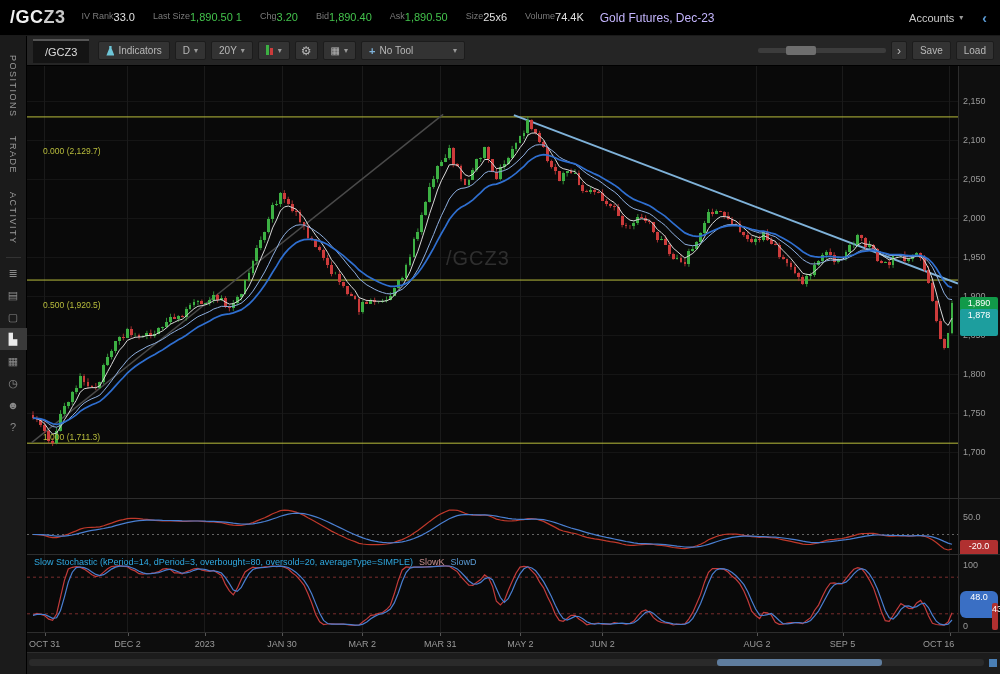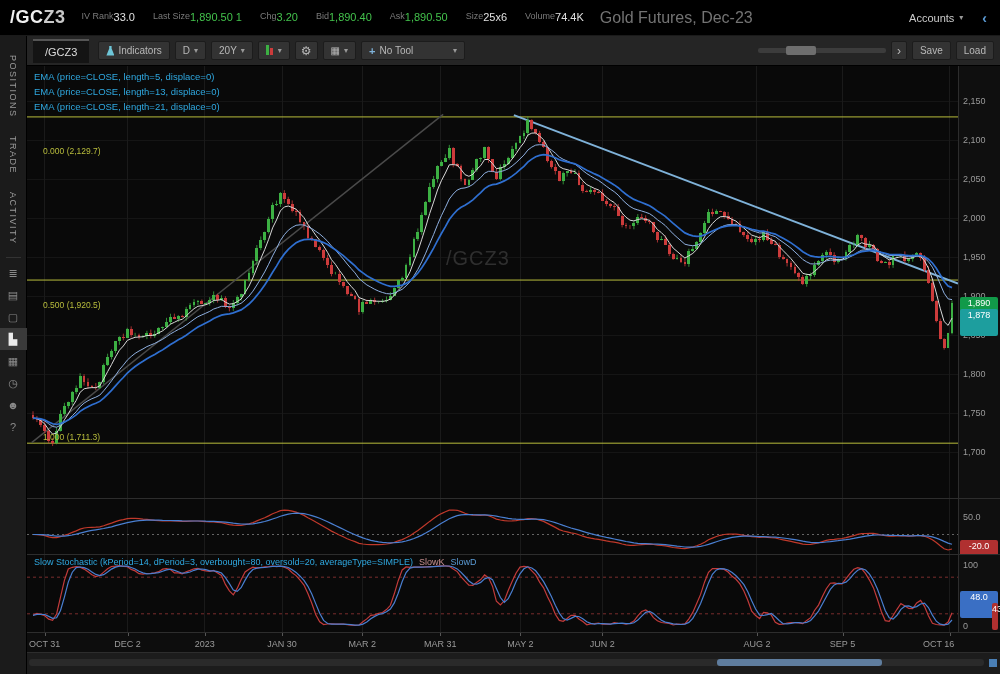--- a/index.html
+++ b/index.html
@@ -8,21 +8,21 @@
 
   
   .topbar{height:36px;min-height:36px;display:flex;align-items:center;gap:16px;padding:0 10px;background:#000;border-bottom:1px solid #1a1a1a}
   .symbol{font-size:18px;color:#f0f0f0;font-weight:bold;letter-spacing:.5px}
   .symbol .suffix{color:#c9c9c9}
   .stats{display:flex;gap:18px;align-items:center}
   .stat{display:flex;flex-direction:row;line-height:1.15}
   .stat .lbl{font-size:9px;color:#7a7a7a}
   .stat .val{font-size:11px;color:#e0e0e0;white-space:nowrap}
   .stat .val.green{color:#43c24c}
-  .desc{font-size:16px;color:#737373}
+  .desc{font-size:12px;color:#c4b5fd}
   .accounts{margin-left:auto;font-size:11px;color:#ccc;display:flex;gap:5px;align-items:center;cursor:pointer}
   .caret{font-size:8px;color:#999}
   .collapse{color:#5b9bd5;font-size:14px;font-weight:bold;padding:0 3px;cursor:pointer}
 
   
   .bodyrow{flex:1;display:flex;min-height:0}
   .sidebar{width:27px;min-width:27px;background:#1b1b1b;border-right:1px solid #000;display:flex;flex-direction:column;align-items:center;padding-top:10px}
   .vtab{writing-mode:vertical-rl;font-size:9px;letter-spacing:1.5px;color:#9a9a9a;padding:9px 0;cursor:pointer}
   .sdivider{width:15px;height:1px;background:#333;margin:4px 0}
   .sicon{width:27px;height:22px;display:flex;align-items:center;justify-content:center;font-size:11px;color:#8a8a8a;cursor:pointer}
@@ -665,25 +665,20 @@
                 <line x1="917.1452991452991" x2="917.1452991452991" y1="272.217846765193" y2="283.6294807836293" stroke="#cc3b3b" stroke-width="0.8"></line>
                 <rect x="915.7452991452991" y="272.6086908011338" width="2.8" height="9.412635870694771" fill="#cc3b3b" shape-rendering="crispEdges"></rect>
                 <line x1="921.0726495726495" x2="921.0726495726495" y1="266.8781707908636" y2="282.07872308007296" stroke="#3cb043" stroke-width="0.8"></line>
                 <rect x="919.6726495726496" y="267.3553854360276" width="2.8" height="14.665941235800972" fill="#3cb043" shape-rendering="crispEdges"></rect>
                 <line x1="925" x2="925" y1="234.4955339664291" y2="268.3112291743313" stroke="#3cb043" stroke-width="0.8"></line>
                 <rect x="923.6" y="237.44404332129966" width="2.8" height="29.911342114727915" fill="#3cb043" shape-rendering="crispEdges"></rect>
                 <polyline points="6.0,352.2 9.9,352.7 13.9,354.7 17.8,358.0 21.7,363.7 25.6,368.1 29.6,367.1 33.5,360.7 37.4,353.8 41.3,347.9 45.3,340.7 49.2,334.5 53.1,326.3 57.1,322.8 61.0,322.0 64.9,321.6 68.8,321.7 72.8,319.9 76.7,313.1 80.6,305.7 84.5,298.6 88.5,290.9 92.4,284.2 96.3,280.0 100.3,274.4 104.2,272.7 108.1,271.3 112.0,271.0 116.0,270.8 119.9,269.5 123.8,269.5 127.7,269.0 131.7,266.8 135.6,264.9 139.5,261.8 143.5,258.1 147.4,256.3 151.3,254.3 155.2,253.3 159.2,250.0 163.1,246.2 167.0,242.7 170.9,240.3 174.9,239.6 178.8,238.7 182.7,237.2 186.7,234.4 190.6,234.2 194.5,233.5 198.4,236.1 202.4,238.1 206.3,237.7 210.2,235.6 214.1,233.1 218.1,226.6 222.0,220.1 225.9,211.9 229.9,201.9 233.8,192.6 237.7,183.6 241.6,173.5 245.6,161.9 249.5,154.0 253.4,144.9 257.4,140.9 261.3,140.0 265.2,141.5 269.1,143.2 273.1,147.5 277.0,151.7 280.9,158.4 284.8,163.4 288.8,169.3 292.7,174.3 296.6,180.0 300.6,186.4 304.5,193.7 308.4,198.3 312.3,204.2 316.3,209.5 320.2,215.7 324.1,220.3 328.0,224.6 332.0,231.6 335.9,233.0 339.8,234.6 343.8,234.5 347.7,235.1 351.6,235.3 355.5,235.3 359.5,234.8 363.4,233.1 367.3,229.4 371.2,224.4 375.2,220.3 379.1,213.3 383.0,205.8 387.0,195.0 390.9,185.2 394.8,173.2 398.7,161.0 402.7,147.5 406.6,136.1 410.5,124.0 414.4,114.7 418.4,107.0 422.3,98.8 426.2,98.6 430.2,99.1 434.1,103.6 438.0,108.7 441.9,110.3 445.9,108.3 449.8,103.3 453.7,99.6 457.6,93.5 461.6,93.5 465.5,97.6 469.4,102.6 473.4,102.1 477.3,100.7 481.2,97.9 485.1,93.0 489.1,87.7 493.0,81.7 496.9,76.7 500.8,69.1 504.8,67.1 508.7,67.0 512.6,70.1 516.6,73.7 520.5,80.8 524.4,87.4 528.3,93.4 532.3,100.5 536.2,102.7 540.1,103.6 544.0,104.9 548.0,105.5 551.9,109.9 555.8,114.8 559.8,118.6 563.7,120.5 567.6,122.5 571.5,123.9 575.5,127.4 579.4,131.1 583.3,134.2 587.2,136.5 591.2,140.9 595.1,147.1 599.0,151.2 603.0,154.2 606.9,154.9 610.8,153.5 614.7,152.8 618.7,153.4 622.6,154.3 626.5,158.3 630.4,163.5 634.4,166.6 638.3,170.6 642.2,176.5 646.2,182.1 650.1,185.4 654.0,188.8 657.9,192.0 661.9,189.8 665.8,187.4 669.7,183.6 673.6,177.9 677.6,170.8 681.5,162.5 685.4,157.5 689.4,153.5 693.3,150.8 697.2,150.5 701.1,151.2 705.1,153.4 709.0,155.1 712.9,158.6 716.9,162.1 720.8,165.6 724.7,169.1 728.6,170.4 732.6,171.8 736.5,169.7 740.4,171.2 744.3,173.6 748.3,175.3 752.2,180.5 756.1,184.6 760.1,188.6 764.0,192.7 767.9,197.5 771.8,202.2 775.8,207.3 779.7,208.4 783.6,208.6 787.5,205.4 791.5,202.0 795.4,197.8 799.3,193.8 803.3,192.3 807.2,193.4 811.1,193.5 815.0,193.4 819.0,191.0 822.9,186.9 826.8,184.1 830.7,179.0 834.7,176.7 838.6,178.2 842.5,178.4 846.5,179.8 850.4,184.7 854.3,188.8 858.2,191.3 862.2,193.9 866.1,192.7 870.0,191.6 873.9,190.7 877.9,192.1 881.8,192.5 885.7,191.6 889.7,190.0 893.6,190.5 897.5,194.9 901.4,202.2 905.4,213.0 909.3,227.0 913.2,242.2 917.1,255.5 921.1,259.4 925.0,252.1" fill="none" stroke="#d8d8d8" stroke-width="1"></polyline>
                 <polyline points="6.0,352.2 9.9,352.4 13.9,353.3 17.8,354.9 21.7,357.8 25.6,360.5 29.6,361.2 33.5,359.3 37.4,356.6 41.3,353.6 45.3,349.7 49.2,345.8 53.1,340.7 57.1,337.1 61.0,334.7 64.9,332.7 68.8,331.2 72.8,329.1 76.7,324.8 80.6,320.0 84.5,314.9 88.5,309.3 92.4,303.8 96.3,299.2 100.3,294.1 104.2,290.5 108.1,287.4 112.0,285.0 116.0,282.9 119.9,280.6 123.8,279.0 127.7,277.4 131.7,275.3 135.6,273.3 139.5,270.7 143.5,267.9 147.4,265.7 151.3,263.5 155.2,261.7 159.2,259.1 163.1,256.2 167.0,253.3 170.9,250.7 174.9,248.9 178.8,247.2 182.7,245.4 186.7,243.0 190.6,241.7 194.5,240.3 198.4,240.4 202.4,240.7 206.3,240.2 210.2,238.9 214.1,237.3 218.1,234.0 222.0,230.1 225.9,225.2 229.9,219.0 233.8,212.6 237.7,205.9 241.6,198.3 245.6,189.8 249.5,182.5 253.4,174.5 257.4,168.6 261.3,164.2 265.2,161.4 269.1,159.3 273.1,158.8 277.0,159.0 280.9,160.8 284.8,162.6 288.8,165.3 292.7,168.0 296.6,171.4 300.6,175.3 304.5,180.0 308.4,184.0 312.3,188.5 316.3,193.0 320.2,198.0 324.1,202.5 328.0,206.9 332.0,212.5 335.9,215.8 339.8,218.9 343.8,221.1 347.7,223.3 351.6,225.1 355.5,226.5 359.5,227.6 363.4,227.9 367.3,227.0 371.2,225.2 375.2,223.3 379.1,219.9 383.0,215.8 387.0,209.7 390.9,203.4 394.8,195.7 398.7,187.2 402.7,177.7 406.6,168.5 410.5,158.7 414.4,149.7 418.4,141.4 422.3,133.0 426.2,128.0 430.2,124.0 434.1,122.4 438.0,121.9 441.9,120.7 445.9,118.4 449.8,114.8 453.7,111.6 457.6,107.2 461.6,105.3 465.5,105.3 469.4,106.4 473.4,105.6 477.3,104.5 481.2,102.8 485.1,100.0 489.1,96.7 493.0,92.9 496.9,89.1 500.8,84.1 504.8,81.1 508.7,79.1 512.6,78.7 516.6,79.0 520.5,81.3 524.4,84.0 528.3,87.1 532.3,91.0 536.2,93.3 540.1,95.0 544.0,96.8 548.0,98.2 551.9,101.2 555.8,104.5 559.8,107.6 563.7,110.0 567.6,112.3 571.5,114.4 575.5,117.3 579.4,120.3 583.3,123.1 587.2,125.7 591.2,129.1 595.1,133.5 599.0,137.2 603.0,140.5 606.9,142.7 610.8,143.9 614.7,145.0 618.7,146.3 622.6,147.7 626.5,150.4 630.4,153.7 634.4,156.5 638.3,159.6 642.2,163.7 646.2,167.9 650.1,171.4 654.0,174.8 657.9,178.2 661.9,179.2 665.8,179.7 669.7,179.2 673.6,177.4 677.6,174.4 681.5,170.3 685.4,167.1 689.4,164.0 693.3,161.4 697.2,159.7 701.1,158.7 705.1,158.6 709.0,158.6 712.9,159.6 716.9,160.9 720.8,162.6 724.7,164.5 728.6,165.7 732.6,167.0 736.5,166.8 740.4,167.8 744.3,169.4 748.3,170.7 752.2,173.6 756.1,176.3 760.1,179.2 764.0,182.3 767.9,185.9 771.8,189.5 775.8,193.5 779.7,195.9 783.6,197.8 787.5,198.0 791.5,197.6 795.4,196.4 799.3,194.9 803.3,194.1 807.2,194.3 811.1,194.2 815.0,194.1 819.0,192.9 822.9,190.9 826.8,189.1 830.7,186.2 834.7,184.2 838.6,183.8 842.5,183.0 846.5,183.0 850.4,184.7 854.3,186.4 858.2,187.8 862.2,189.4 866.1,189.6 870.0,189.5 873.9,189.5 877.9,190.2 881.8,190.6 885.7,190.5 889.7,190.0 893.6,190.2 897.5,192.1 901.4,195.6 905.4,201.2 909.3,208.9 913.2,218.0 917.1,227.2 921.1,232.9 925.0,233.6" fill="none" stroke="#8fb0e0" stroke-width="1"></polyline>
                 <polyline points="6.0,352.2 9.9,352.3 13.9,352.9 17.8,354.0 21.7,355.9 25.6,357.8 29.6,358.5 33.5,357.5 37.4,355.9 41.3,354.1 45.3,351.6 49.2,348.9 53.1,345.4 57.1,342.7 61.0,340.7 64.9,338.8 68.8,337.3 72.8,335.4 76.7,332.1 80.6,328.4 84.5,324.4 88.5,319.9 92.4,315.5 96.3,311.5 100.3,307.1 104.2,303.7 108.1,300.5 112.0,297.7 116.0,295.3 119.9,292.7 123.8,290.6 127.7,288.5 131.7,286.1 135.6,283.9 139.5,281.3 143.5,278.5 147.4,276.2 151.3,273.8 155.2,271.8 159.2,269.2 163.1,266.4 167.0,263.6 170.9,261.0 174.9,259.0 178.8,257.0 182.7,254.9 186.7,252.5 190.6,250.8 194.5,249.1 198.4,248.4 202.4,247.8 206.3,246.9 210.2,245.4 214.1,243.9 218.1,241.1 222.0,238.0 225.9,234.2 229.9,229.4 233.8,224.4 237.7,219.0 241.6,213.0 245.6,206.3 249.5,200.1 253.4,193.4 257.4,187.9 261.3,183.4 265.2,179.9 269.1,176.8 273.1,174.9 277.0,173.6 280.9,173.4 284.8,173.4 288.8,174.1 292.7,175.1 296.6,176.6 300.6,178.6 304.5,181.3 308.4,183.7 312.3,186.6 316.3,189.7 320.2,193.2 324.1,196.5 328.0,199.8 332.0,204.0 335.9,206.9 339.8,209.7 343.8,211.9 347.7,214.1 351.6,216.1 355.5,217.8 359.5,219.3 363.4,220.3 367.3,220.4 371.2,219.8 375.2,219.1 379.1,217.4 383.0,214.9 387.0,211.2 390.9,207.0 394.8,201.8 398.7,195.8 402.7,189.0 406.6,182.1 410.5,174.6 414.4,167.5 418.4,160.6 422.3,153.5 426.2,148.5 430.2,144.1 434.1,141.2 438.0,139.2 441.9,136.8 445.9,133.9 449.8,130.2 453.7,126.7 457.6,122.6 461.6,120.0 465.5,118.7 469.4,118.1 473.4,116.6 477.3,114.9 481.2,112.8 485.1,110.1 489.1,107.1 493.0,103.7 496.9,100.4 500.8,96.1 504.8,93.1 508.7,90.7 512.6,89.4 516.6,88.7 520.5,89.2 524.4,90.3 528.3,91.7 532.3,93.8 536.2,94.9 540.1,95.9 544.0,96.9 548.0,97.8 551.9,99.7 555.8,102.0 559.8,104.2 563.7,106.0 567.6,107.9 571.5,109.6 575.5,111.9 579.4,114.3 583.3,116.6 587.2,118.9 591.2,121.7 595.1,125.1 599.0,128.2 603.0,131.1 606.9,133.4 610.8,135.0 614.7,136.5 618.7,138.1 622.6,139.8 626.5,142.2 630.4,145.1 634.4,147.6 638.3,150.4 642.2,153.9 646.2,157.4 650.1,160.6 654.0,163.8 657.9,166.9 661.9,168.6 665.8,169.9 669.7,170.4 673.6,170.1 677.6,168.9 681.5,166.8 685.4,165.0 689.4,163.2 693.3,161.6 697.2,160.6 701.1,159.8 705.1,159.6 709.0,159.5 712.9,160.1 716.9,160.9 720.8,162.0 724.7,163.3 728.6,164.1 732.6,165.1 736.5,165.1 740.4,166.0 744.3,167.1 748.3,168.1 752.2,170.2 756.1,172.3 760.1,174.5 764.0,176.9 767.9,179.6 771.8,182.5 775.8,185.7 779.7,188.0 783.6,189.9 787.5,190.7 791.5,191.1 795.4,190.9 799.3,190.5 803.3,190.4 807.2,190.9 811.1,191.1 815.0,191.3 819.0,190.8 822.9,189.7 826.8,188.7 830.7,186.9 834.7,185.6 838.6,185.1 842.5,184.6 846.5,184.4 850.4,185.3 854.3,186.4 858.2,187.3 862.2,188.3 866.1,188.5 870.0,188.6 873.9,188.6 877.9,189.2 881.8,189.6 885.7,189.6 889.7,189.3 893.6,189.5 897.5,190.8 901.4,193.2 905.4,197.0 909.3,202.2 913.2,208.6 917.1,215.3 921.1,220.0 925.0,221.6" fill="none" stroke="#2f6fd0" stroke-width="1.7"></polyline>
               </svg>
-            <div class="ema-labels" id="ema-labels">
-                <div class="ema-label">EMA (price=CLOSE, length=5, displace=0)</div>
-                <div class="ema-label">EMA (price=CLOSE, length=13, displace=0)</div>
-                <div class="ema-label">EMA (price=CLOSE, length=21, displace=0)</div>
-              </div>
             <div class="watermark">/GCZ3</div>
           <div class="fib-label" style="top: 39.9199px; margin-top: 40px;">0.000 (2,129.7)</div>
               <div class="fib-label" style="top: 203.051px; margin-top: 31px;">0.500 (1,920.5)</div>
               <div class="fib-label" style="top: 366.181px;">1.000 (1,711.3)</div>
             </div>
           <div class="axis" id="axis-main">
               <span class="axis-label" style="top: 30.0903px;">2,150</span>
               <span class="axis-label" style="top: 69.0794px;">2,100</span>
               <span class="axis-label" style="top: 108.069px;">2,050</span>
               <span class="axis-label" style="top: 147.058px;">2,000</span>
@@ -740,21 +735,21 @@
                 <line x1="0" x2="931" y1="22.200000000000003" y2="22.200000000000003" stroke="#7a2d2d" stroke-dasharray="3,3"></line>
                 <line x1="0" x2="931" y1="58.800000000000004" y2="58.800000000000004" stroke="#7a2d2d" stroke-dasharray="3,3"></line>
                 <polyline points="6.0,60.3 9.9,58.5 13.9,59.4 17.8,60.7 21.7,64.1 25.6,65.4 29.6,59.0 33.5,42.1 37.4,25.3 41.3,14.0 45.3,12.3 49.2,11.6 53.1,12.1 57.1,14.1 61.0,16.8 64.9,19.8 68.8,21.6 72.8,20.5 76.7,17.1 80.6,13.7 84.5,11.5 88.5,11.1 92.4,10.6 96.3,11.4 100.3,11.7 104.2,14.4 108.1,15.9 112.0,18.7 116.0,19.1 119.9,18.5 123.8,18.3 127.7,17.8 131.7,16.7 135.6,14.2 139.5,13.7 143.5,14.6 147.4,17.9 151.3,17.8 155.2,18.9 159.2,16.7 163.1,15.4 167.0,13.8 170.9,13.3 174.9,15.1 178.8,15.9 182.7,16.3 186.7,15.4 190.6,18.0 194.5,20.5 198.4,29.4 202.4,35.9 206.3,39.8 210.2,33.4 214.1,24.8 218.1,16.9 222.0,14.2 225.9,12.2 229.9,12.9 233.8,12.5 237.7,11.8 241.6,11.5 245.6,11.0 249.5,11.6 253.4,11.2 257.4,12.2 261.3,14.0 265.2,17.7 269.1,20.6 273.1,25.2 277.0,30.0 280.9,38.6 284.8,48.2 288.8,59.8 292.7,66.8 296.6,69.6 300.6,69.0 304.5,68.9 308.4,69.1 312.3,69.2 316.3,69.2 320.2,69.6 324.1,70.1 328.0,70.4 332.0,70.0 335.9,66.8 339.8,63.9 343.8,60.4 347.7,59.9 351.6,58.3 355.5,57.5 359.5,54.6 363.4,50.3 367.3,38.8 371.2,25.7 375.2,14.9 379.1,11.9 383.0,12.4 387.0,12.1 390.9,12.2 394.8,12.0 398.7,11.8 402.7,11.6 406.6,11.5 410.5,11.2 414.4,10.9 418.4,10.9 422.3,11.3 426.2,13.9 430.2,16.6 434.1,21.8 438.0,26.1 441.9,30.2 445.9,30.3 449.8,27.3 453.7,24.6 457.6,19.9 461.6,22.8 465.5,31.2 469.4,46.3 473.4,50.0 477.3,45.8 481.2,35.5 485.1,26.4 489.1,18.0 493.0,12.1 496.9,11.4 500.8,11.9 504.8,15.8 508.7,19.9 512.6,27.1 516.6,32.8 520.5,41.8 524.4,49.6 528.3,59.3 532.3,65.4 536.2,66.3 540.1,63.5 544.0,60.3 548.0,60.3 551.9,64.0 555.8,66.6 559.8,69.8 563.7,68.8 567.6,68.6 571.5,68.0 575.5,69.1 579.4,69.1 583.3,69.2 587.2,67.7 591.2,68.4 595.1,68.5 599.0,69.2 603.0,68.3 606.9,66.0 610.8,60.9 614.7,56.4 618.7,55.0 622.6,57.5 626.5,62.6 630.4,65.7 634.4,67.5 638.3,68.0 642.2,68.4 646.2,70.0 650.1,69.2 654.0,69.4 657.9,68.9 661.9,63.8 665.8,57.4 669.7,48.4 673.6,39.4 677.6,26.9 681.5,17.3 685.4,13.5 689.4,13.7 693.3,13.7 697.2,14.4 701.1,17.0 705.1,21.3 709.0,24.3 712.9,28.9 716.9,36.0 720.8,45.2 724.7,56.2 728.6,60.6 732.6,63.6 736.5,57.4 740.4,57.9 744.3,60.1 748.3,67.2 752.2,69.3 756.1,69.2 760.1,68.0 764.0,67.6 767.9,67.6 771.8,67.9 775.8,68.6 779.7,65.4 783.6,62.7 787.5,55.5 791.5,50.1 795.4,41.4 799.3,33.7 803.3,28.2 807.2,27.8 811.1,28.8 815.0,28.8 819.0,23.7 822.9,18.6 826.8,14.3 830.7,12.7 834.7,13.8 838.6,18.6 842.5,25.1 846.5,32.9 850.4,44.3 854.3,56.5 858.2,65.6 862.2,66.3 866.1,60.5 870.0,54.3 873.9,48.5 877.9,51.0 881.8,53.4 885.7,53.6 889.7,48.0 893.6,45.4 897.5,51.3 901.4,60.7 905.4,68.2 909.3,69.5 913.2,70.0 917.1,70.1 921.1,67.1 925.0,57.7" fill="none" stroke="#c23b3b" stroke-width="1.2"></polyline>
                 <polyline points="6.0,60.3 9.9,59.4 13.9,59.4 17.8,59.5 21.7,61.4 25.6,63.4 29.6,62.8 33.5,55.5 37.4,42.1 41.3,27.1 45.3,17.2 49.2,12.6 53.1,12.0 57.1,12.6 61.0,14.3 64.9,16.9 68.8,19.4 72.8,20.6 76.7,19.7 80.6,17.1 84.5,14.1 88.5,12.1 92.4,11.1 96.3,11.0 100.3,11.2 104.2,12.5 108.1,14.0 112.0,16.3 116.0,17.9 119.9,18.8 123.8,18.6 127.7,18.2 131.7,17.6 135.6,16.2 139.5,14.9 143.5,14.1 147.4,15.4 151.3,16.8 155.2,18.2 159.2,17.8 163.1,17.0 167.0,15.3 170.9,14.2 174.9,14.0 178.8,14.7 182.7,15.8 186.7,15.9 190.6,16.6 194.5,18.0 198.4,22.6 202.4,28.6 206.3,35.0 210.2,36.4 214.1,32.7 218.1,25.1 222.0,18.7 225.9,14.5 229.9,13.1 233.8,12.6 237.7,12.4 241.6,12.0 245.6,11.4 249.5,11.4 253.4,11.2 257.4,11.7 261.3,12.5 265.2,14.7 269.1,17.4 273.1,21.2 277.0,25.3 280.9,31.3 284.8,39.0 288.8,48.9 292.7,58.3 296.6,65.4 300.6,68.5 304.5,69.2 308.4,69.0 312.3,69.1 316.3,69.2 320.2,69.3 324.1,69.7 328.0,70.1 332.0,70.2 335.9,69.1 339.8,66.9 343.8,63.7 347.7,61.4 351.6,59.5 355.5,58.6 359.5,56.8 363.4,54.1 367.3,47.9 371.2,38.3 375.2,26.5 379.1,17.5 383.0,13.1 387.0,12.1 390.9,12.2 394.8,12.1 398.7,12.0 402.7,11.8 406.6,11.6 410.5,11.4 414.4,11.2 418.4,11.0 422.3,11.0 426.2,12.0 430.2,13.9 434.1,17.4 438.0,21.5 441.9,26.0 445.9,28.8 449.8,29.2 453.7,27.4 457.6,23.9 461.6,22.5 465.5,24.6 469.4,33.4 473.4,42.5 477.3,47.4 481.2,43.7 485.1,35.9 489.1,26.6 493.0,18.8 496.9,13.8 500.8,11.8 504.8,13.0 508.7,15.8 512.6,20.9 516.6,26.6 520.5,33.9 524.4,41.4 528.3,50.2 532.3,58.1 536.2,63.6 540.1,65.0 544.0,63.4 548.0,61.4 551.9,61.5 555.8,63.7 559.8,66.8 563.7,68.4 567.6,69.1 571.5,68.5 575.5,68.6 579.4,68.8 583.3,69.2 587.2,68.7 591.2,68.4 595.1,68.2 599.0,68.7 603.0,68.7 606.9,67.8 610.8,65.1 614.7,61.1 618.7,57.4 622.6,56.3 626.5,58.4 630.4,61.9 634.4,65.3 638.3,67.1 642.2,67.9 646.2,68.8 650.1,69.2 654.0,69.5 657.9,69.1 661.9,67.4 665.8,63.4 669.7,56.5 673.6,48.4 677.6,38.2 681.5,27.9 685.4,19.3 689.4,14.9 693.3,13.6 697.2,13.9 701.1,15.0 705.1,17.6 709.0,20.8 712.9,24.8 716.9,29.7 720.8,36.7 724.7,45.8 728.6,54.0 732.6,60.1 736.5,60.5 740.4,59.6 744.3,58.5 748.3,61.7 752.2,65.5 756.1,68.6 760.1,68.8 764.0,68.3 767.9,67.7 771.8,67.7 775.8,68.0 779.7,67.3 783.6,65.5 787.5,61.2 791.5,56.1 795.4,49.0 799.3,41.7 803.3,34.4 807.2,29.9 811.1,28.3 815.0,28.5 819.0,27.1 822.9,23.7 826.8,18.8 830.7,15.2 834.7,13.6 838.6,15.0 842.5,19.1 846.5,25.5 850.4,34.1 854.3,44.6 858.2,55.5 862.2,62.8 866.1,64.1 870.0,60.3 873.9,54.4 877.9,51.2 881.8,50.9 885.7,52.6 889.7,51.6 893.6,49.0 897.5,48.2 901.4,52.5 905.4,60.1 909.3,66.2 913.2,69.2 917.1,69.9 921.1,69.1 925.0,65.0" fill="none" stroke="#4a7fd1" stroke-width="1.2"></polyline>
               </svg>
             <div class="pane-label" id="stoch-label"><span class="t">Slow Stochastic (kPeriod=14, dPeriod=3, overbought=80, oversold=20, averageType=SIMPLE)</span><span class="leg" style="color: rgb(200, 144, 144);">SlowK</span><span class="leg" style="color: rgb(91, 155, 213);">SlowD</span></div>
           </div>
           <div class="axis" id="axis-stoch">
               <span class="axis-label" style="top: 5px;">100</span>
               <span class="axis-label" style="top: 66px;">0</span>
-              <span class="bubble" style="top: 35.72px; background: rgb(58, 111, 196);">48.0</span>
+              <span class="bubble" style="top: 35.72px; background: rgb(58, 111, 196); border-radius: 6px;">48.0</span>
               <span class="bubble" style="top: 47.72px; background: rgb(176, 48, 48); margin-left: 32px;">43.0</span>
             </div>
         </div>
 
         <div class="time-axis" id="time-axis">
             <div class="t-tick" style="left: 17.689px;"></div>
             <div class="t-label" style="left: 17.689px;">OCT 31</div>
             <div class="t-tick" style="left: 100.548px;"></div>
             <div class="t-label" style="left: 100.548px;">DEC 2</div>
             <div class="t-tick" style="left: 177.821px;"></div>

